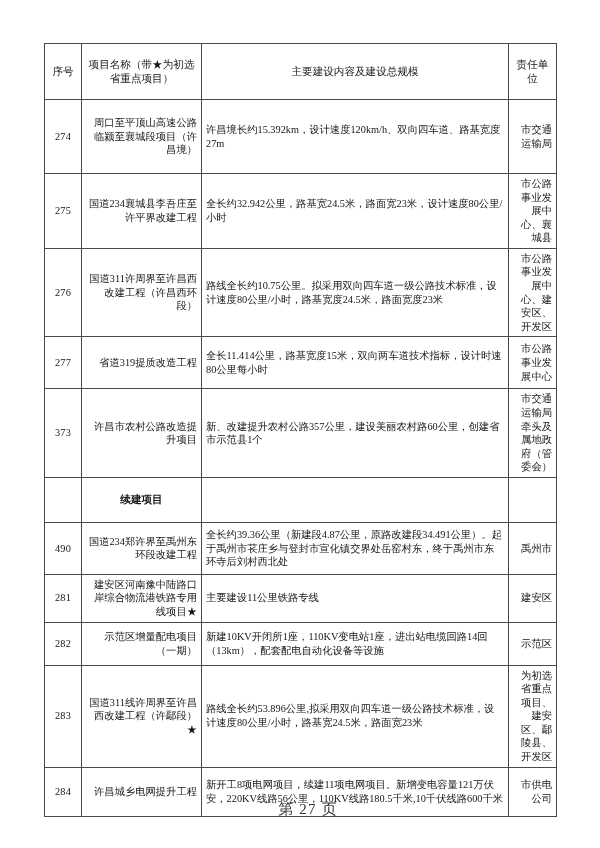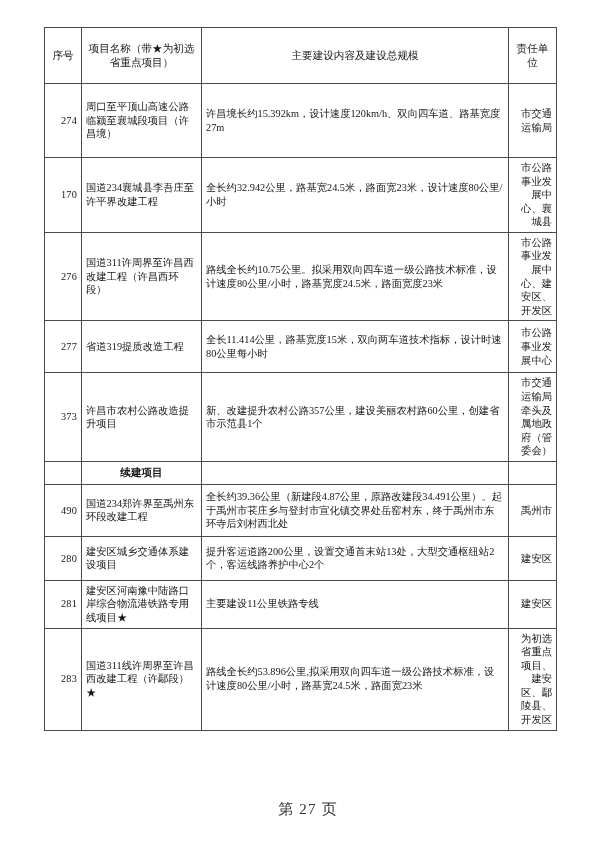--- a/index.html
+++ b/index.html
@@ -20,21 +20,21 @@
     position: absolute;
     left: 0; top: 0;
     width: 600px;
     height: 848px;
     background: #fff;
   }
 
   .doc-table {
     position: absolute;
     left: 44px;
-    top: 27px;
+    top: 43px;
     width: 512px;
     border-collapse: collapse;
     table-layout: fixed;
   }
 
   .doc-table td, .doc-table th {
     border: 1px solid #4a4a4a;
     padding: 3px 4px;
     vertical-align: middle;
     font-weight: normal;
@@ -50,47 +50,47 @@
   col.c-unit  { width: 48px; }
 
   .hdr td {
     text-align: center;
     font-size: 10.6px;
     line-height: 1.3;
     padding: 8px 4px;
   }
 
   .cell-seq {
-    text-align: right;
+    text-align: center;
     font-size: 10.6px;
     letter-spacing: 0.2px;
   }
 
   .cell-name {
-    text-align: left;
+    text-align: right;
     font-size: 10.3px;
   }
 
   .cell-desc {
     text-align: left;
     font-size: 10.3px;
     line-height: 1.36;
   }
 
   .cell-unit {
     text-align: right;
     font-size: 10.3px;
     line-height: 1.34;
   }
 
   .section-row .cell-name {
     font-weight: bold;
     text-align: center;
     font-size: 10.6px;
-    padding: 4px 4px;
+    padding: 15px 4px;
   }
   .section-row .cell-seq,
   .section-row .cell-desc,
   .section-row .cell-unit { }
 
   .footer {
     position: absolute;
     left: 8px;
     top: 800px;
     width: 600px;
@@ -120,21 +120,21 @@
           <td>主要建设内容及建设总规模</td>
           <td>责任单位</td>
         </tr>
         <tr class="data-row" style="height: 74px;">
           <td class="cell-seq">274</td>
           <td class="cell-name">周口至平顶山高速公路临颍至襄城段项目（许昌境）</td>
           <td class="cell-desc">许昌境长约15.392km，设计速度120km/h、双向四车道、路基宽度27m</td>
           <td class="cell-unit">市交通运输局</td>
         </tr>
         <tr class="data-row" style="height: 61px;">
-          <td class="cell-seq">170</td>
+          <td class="cell-seq">275</td>
           <td class="cell-name">国道234襄城县李吾庄至许平界改建工程</td>
           <td class="cell-desc">全长约32.942公里，路基宽24.5米，路面宽23米，设计速度80公里/小时</td>
           <td class="cell-unit">市公路事业发展中心、襄城县</td>
         </tr>
         <tr class="data-row" style="height: 77px;">
           <td class="cell-seq">276</td>
           <td class="cell-name">国道311许周界至许昌西改建工程（许昌西环段）</td>
           <td class="cell-desc">路线全长约10.75公里。拟采用双向四车道一级公路技术标准，设计速度80公里/小时，路基宽度24.5米，路面宽度23米</td>
           <td class="cell-unit">市公路事业发展中心、建安区、开发区</td>
         </tr>
@@ -155,36 +155,42 @@
           <td class="cell-name">续建项目</td>
           <td class="cell-desc"></td>
           <td class="cell-unit"></td>
         </tr>
         <tr class="data-row" style="height: 52px;">
           <td class="cell-seq">490</td>
           <td class="cell-name">国道234郑许界至禹州东环段改建工程</td>
           <td class="cell-desc">全长约39.36公里（新建段4.87公里，原路改建段34.491公里）。起于禹州市苌庄乡与登封市宣化镇交界处岳窑村东，终于禹州市东环寺后刘村西北处</td>
           <td class="cell-unit">禹州市</td>
         </tr>
-        <tr class="data-row" style="height: 44px;">
-          <td class="cell-seq">280</td>
-          <td class="cell-name">建安区城乡交通体系建设项目</td>
-          <td class="cell-desc">提升客运道路200公里，设置交通首末站13处，大型交通枢纽站2个，客运线路养护中心2个</td>
-          <td class="cell-unit">建安区</td>
-        </tr>
         <tr class="data-row" style="height: 37px;">
           <td class="cell-seq">281</td>
           <td class="cell-name">建安区河南豫中陆路口岸综合物流港铁路专用线项目★</td>
           <td class="cell-desc">主要建设11公里铁路专线</td>
           <td class="cell-unit">建安区</td>
         </tr>
+        <tr class="data-row" style="height: 43px;">
+          <td class="cell-seq">282</td>
+          <td class="cell-name">示范区增量配电项目（一期）</td>
+          <td class="cell-desc">新建10KV开闭所1座，110KV变电站1座，进出站电缆回路14回（13km），配套配电自动化设备等设施</td>
+          <td class="cell-unit">示范区</td>
+        </tr>
         <tr class="data-row" style="height: 89px;">
           <td class="cell-seq">283</td>
           <td class="cell-name">国道311线许周界至许昌西改建工程（许鄢段）★</td>
           <td class="cell-desc">路线全长约53.896公里,拟采用双向四车道一级公路技术标准，设计速度80公里/小时，路基宽24.5米，路面宽23米</td>
           <td class="cell-unit">为初选省重点项目、建安区、鄢陵县、开发区</td>
+        </tr>
+        <tr class="data-row" style="height: 49px;">
+          <td class="cell-seq">284</td>
+          <td class="cell-name">许昌城乡电网提升工程</td>
+          <td class="cell-desc">新开工8项电网项目，续建11项电网项目。新增变电容量121万伏安，220KV线路56公里，110KV线路180.5千米,10千伏线路600千米</td>
+          <td class="cell-unit">市供电公司</td>
         </tr>
       </tbody>
   </table>
 
   <div class="footer">第 27 页</div>
 
 </div>
 
 </body></html>

